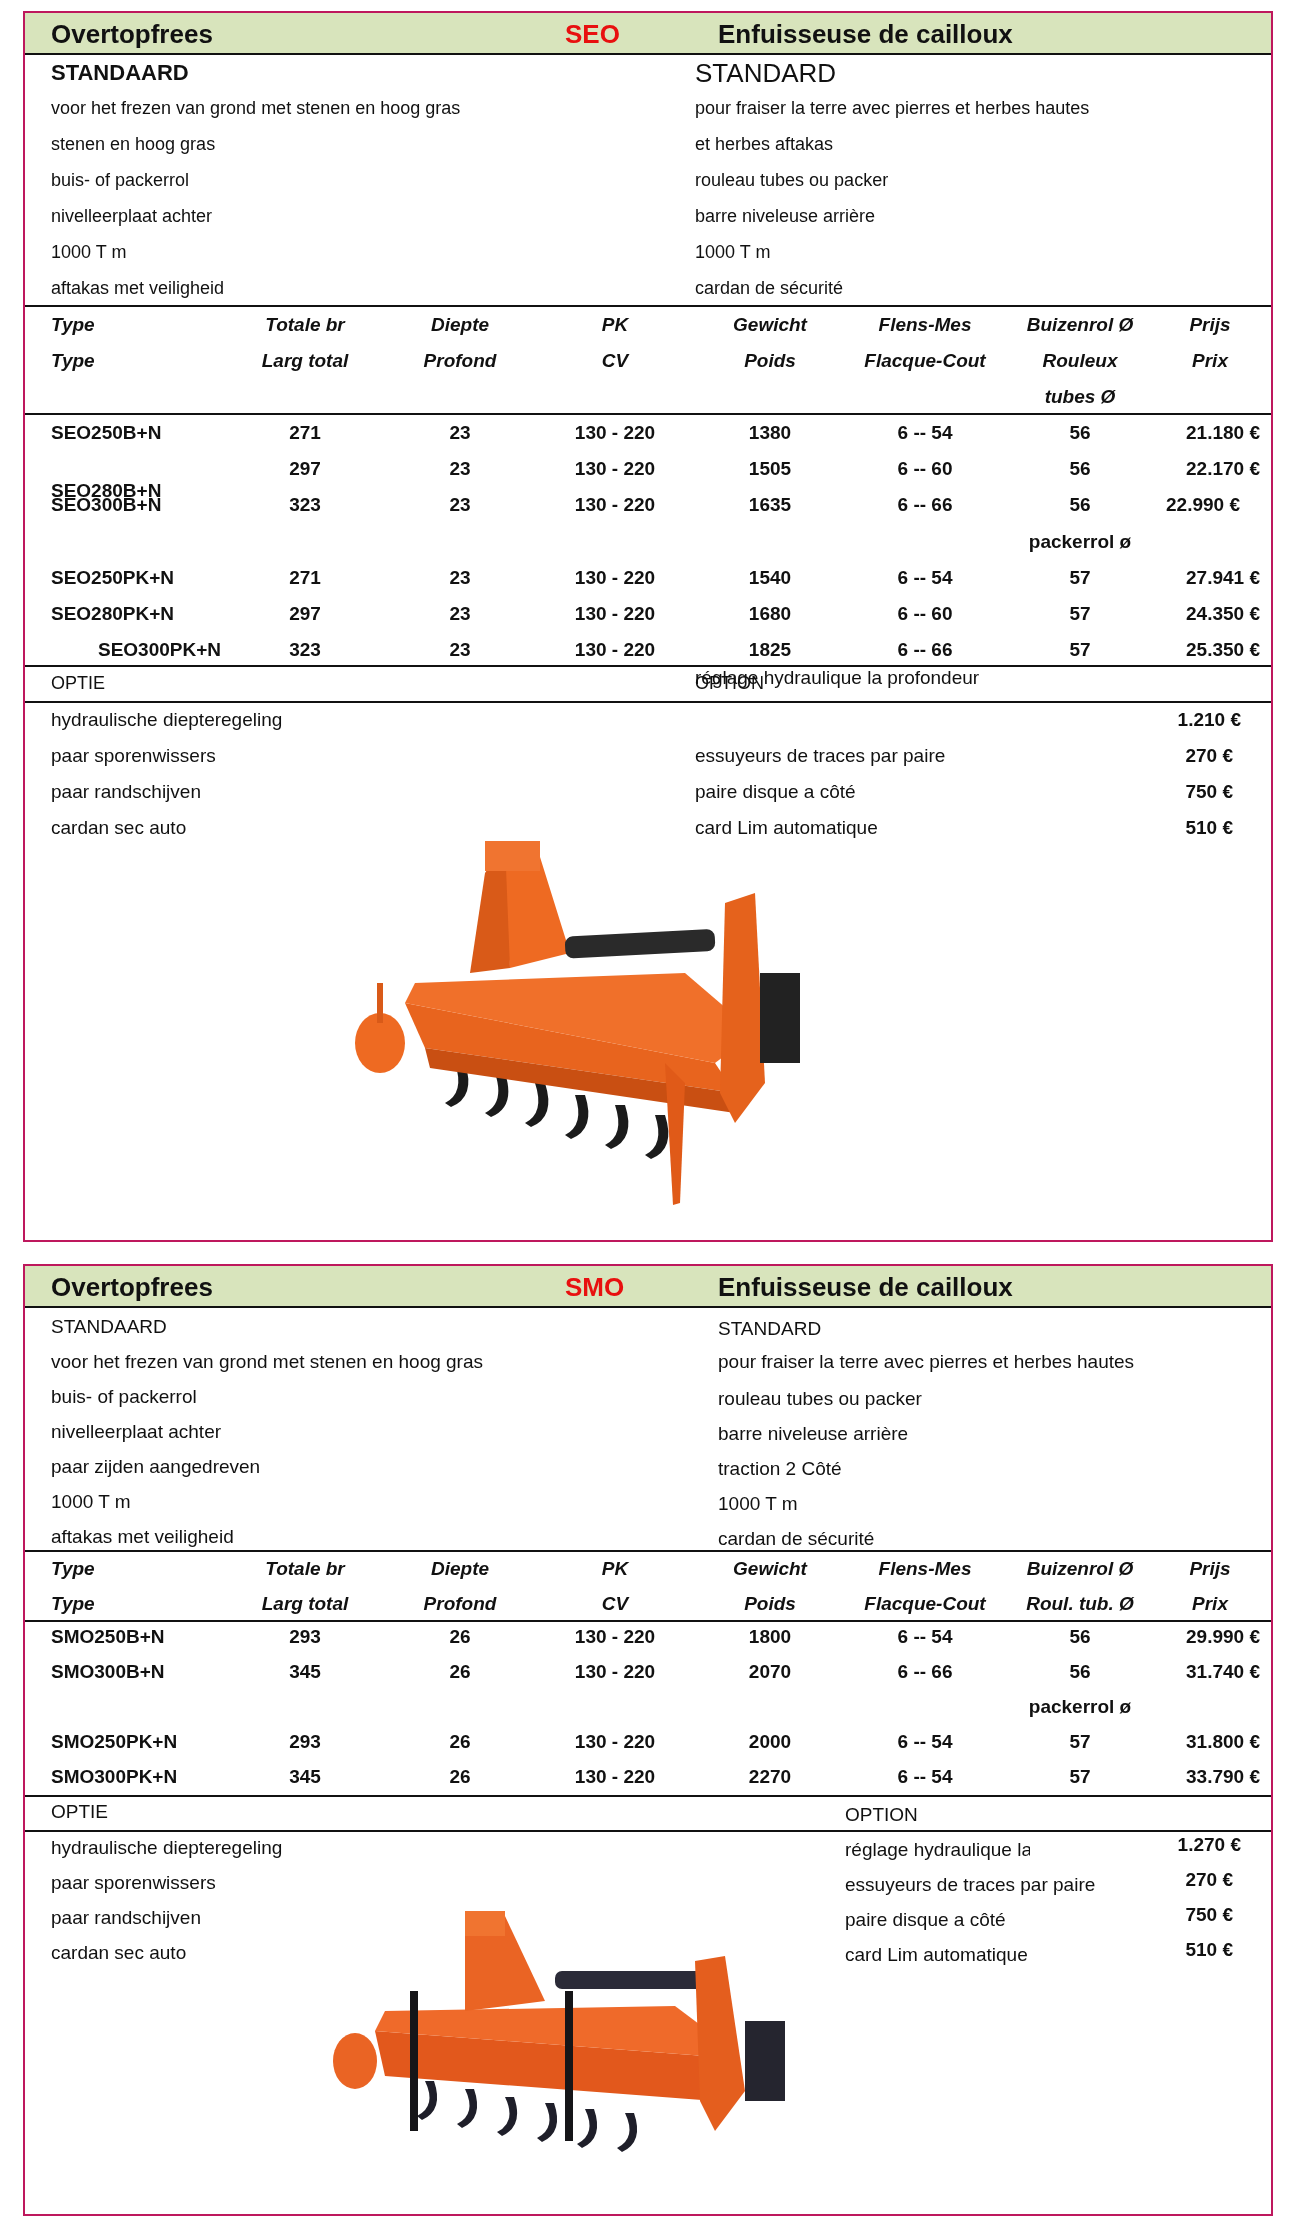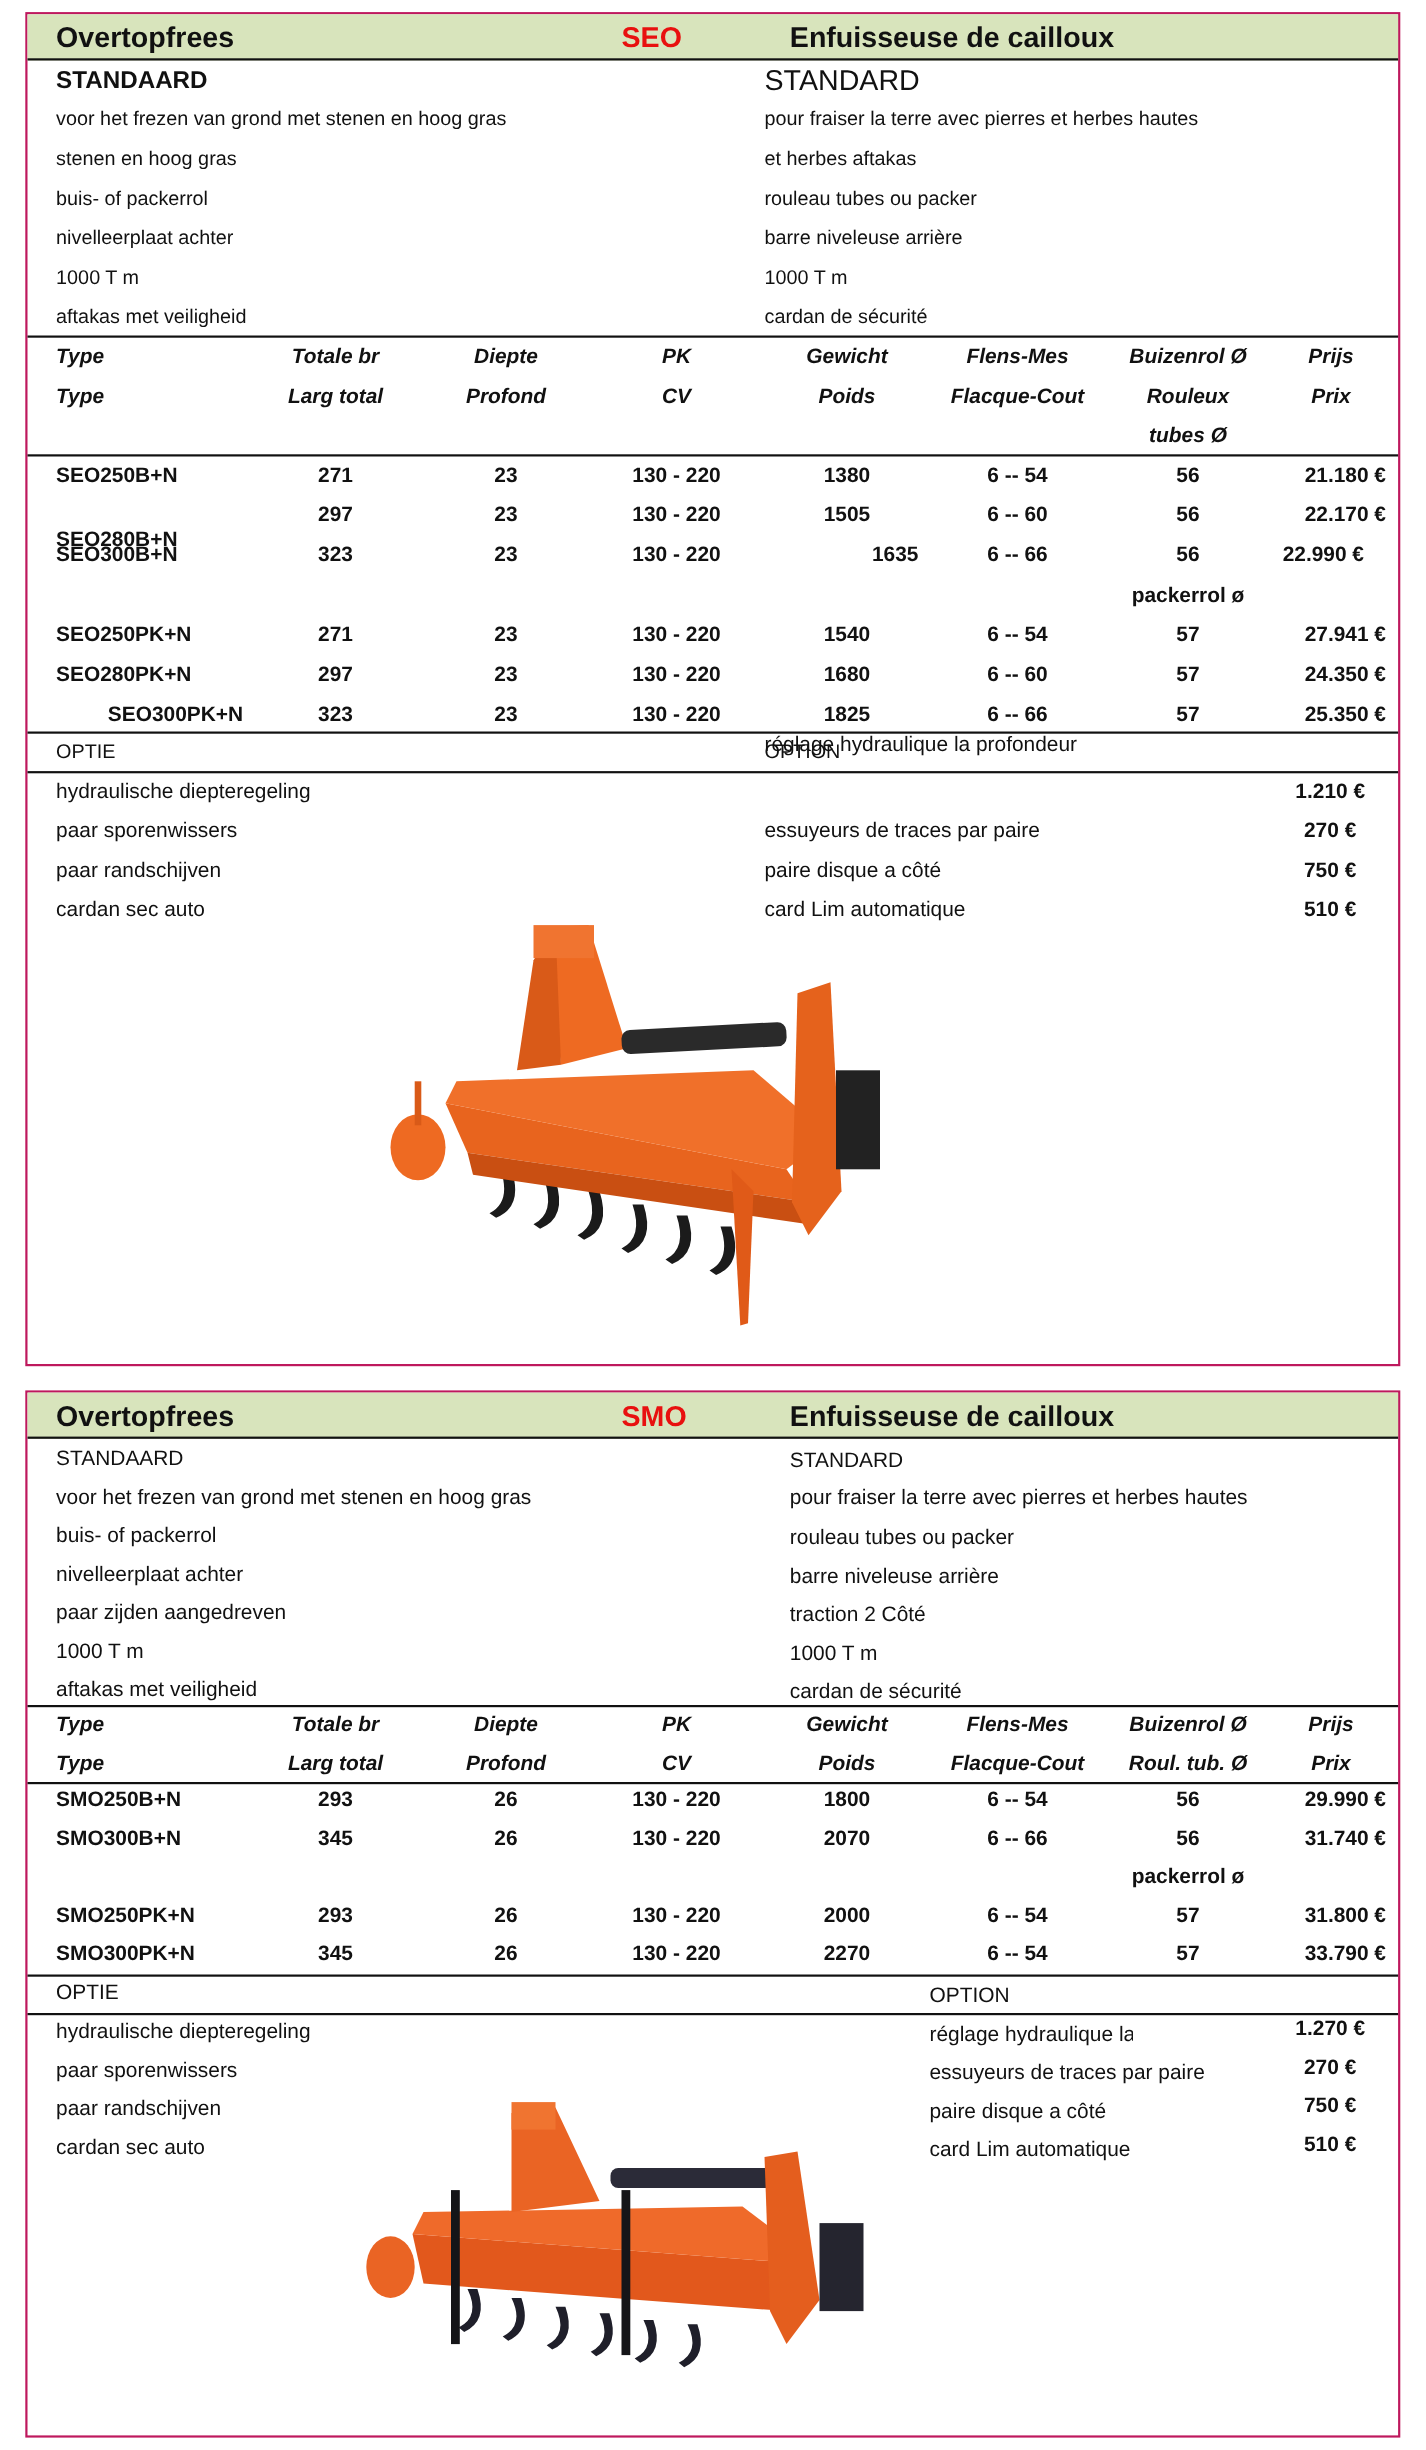--- a/index.html
+++ b/index.html
@@ -100,21 +100,21 @@
         <span class="abs td" style="left: 680px; width: 130px; top: 445.2px;">1505</span>
         <span class="abs td" style="left: 830px; width: 140px; top: 445.2px;">6 -- 60</span>
         <span class="abs td" style="left: 985px; width: 140px; top: 445.2px;">56</span>
         <span class="abs price" style="left: 1120px; width: 115px; top: 445.2px;">22.170 €</span>
       </div>
       <div>
         <span class="abs tdl" style="left: 26px; width: 170px; top: 481.4px; text-align: left;">SEO300B+N</span>
         <span class="abs td" style="left: 215px; width: 130px; top: 481.4px;">323</span>
         <span class="abs td" style="left: 370px; width: 130px; top: 481.4px;">23</span>
         <span class="abs td" style="left: 525px; width: 130px; top: 481.4px;">130 - 220</span>
-        <span class="abs td" style="left: 680px; width: 130px; top: 481.4px; text-align: right;">1635</span>
+        <span class="abs td" style="left: 680px; width: 130px; top: 481.4px;">1635</span>
         <span class="abs td" style="left: 830px; width: 140px; top: 481.4px;">6 -- 66</span>
         <span class="abs td" style="left: 985px; width: 140px; top: 481.4px;">56</span>
         <span class="abs price" style="left: 1100px; width: 115px; top: 481.4px;">22.990 €</span>
       </div>
       <span class="abs td" style="left: 985px; width: 140px; top: 517.6px;">packerrol ø</span>
       <div>
         <span class="abs tdl" style="left: 26px; width: 170px; top: 553.8px; text-align: left;">SEO250PK+N</span>
         <span class="abs td" style="left: 215px; width: 130px; top: 553.8px;">271</span>
         <span class="abs td" style="left: 370px; width: 130px; top: 553.8px;">23</span>
         <span class="abs td" style="left: 525px; width: 130px; top: 553.8px;">130 - 220</span>

